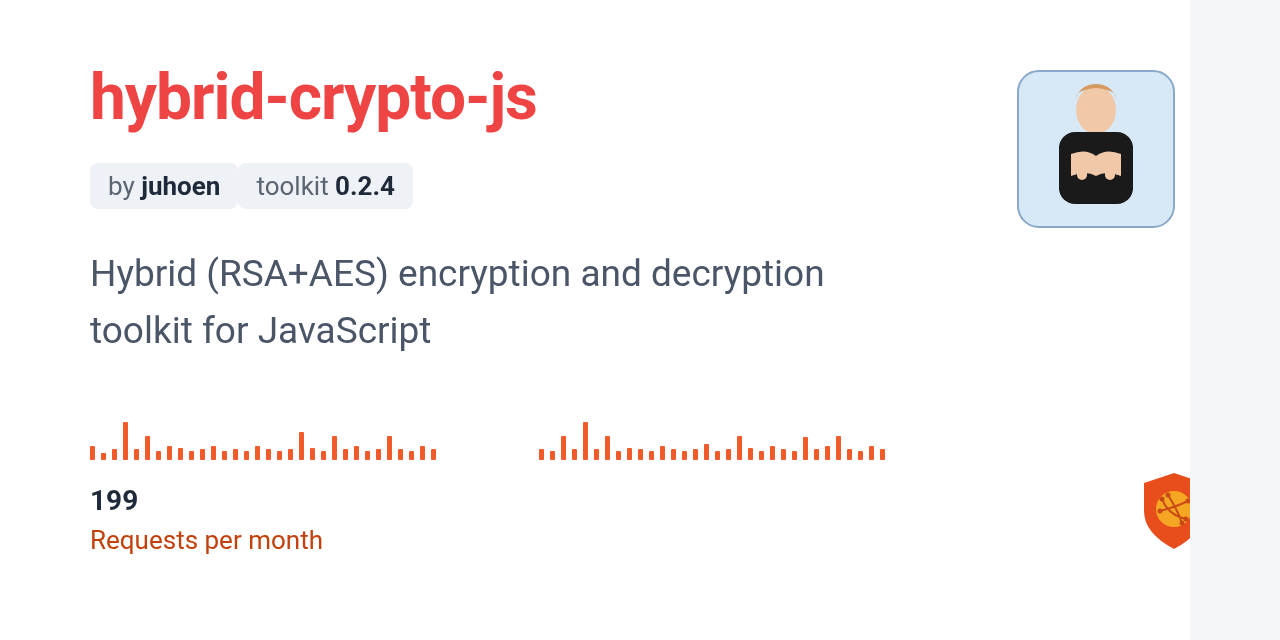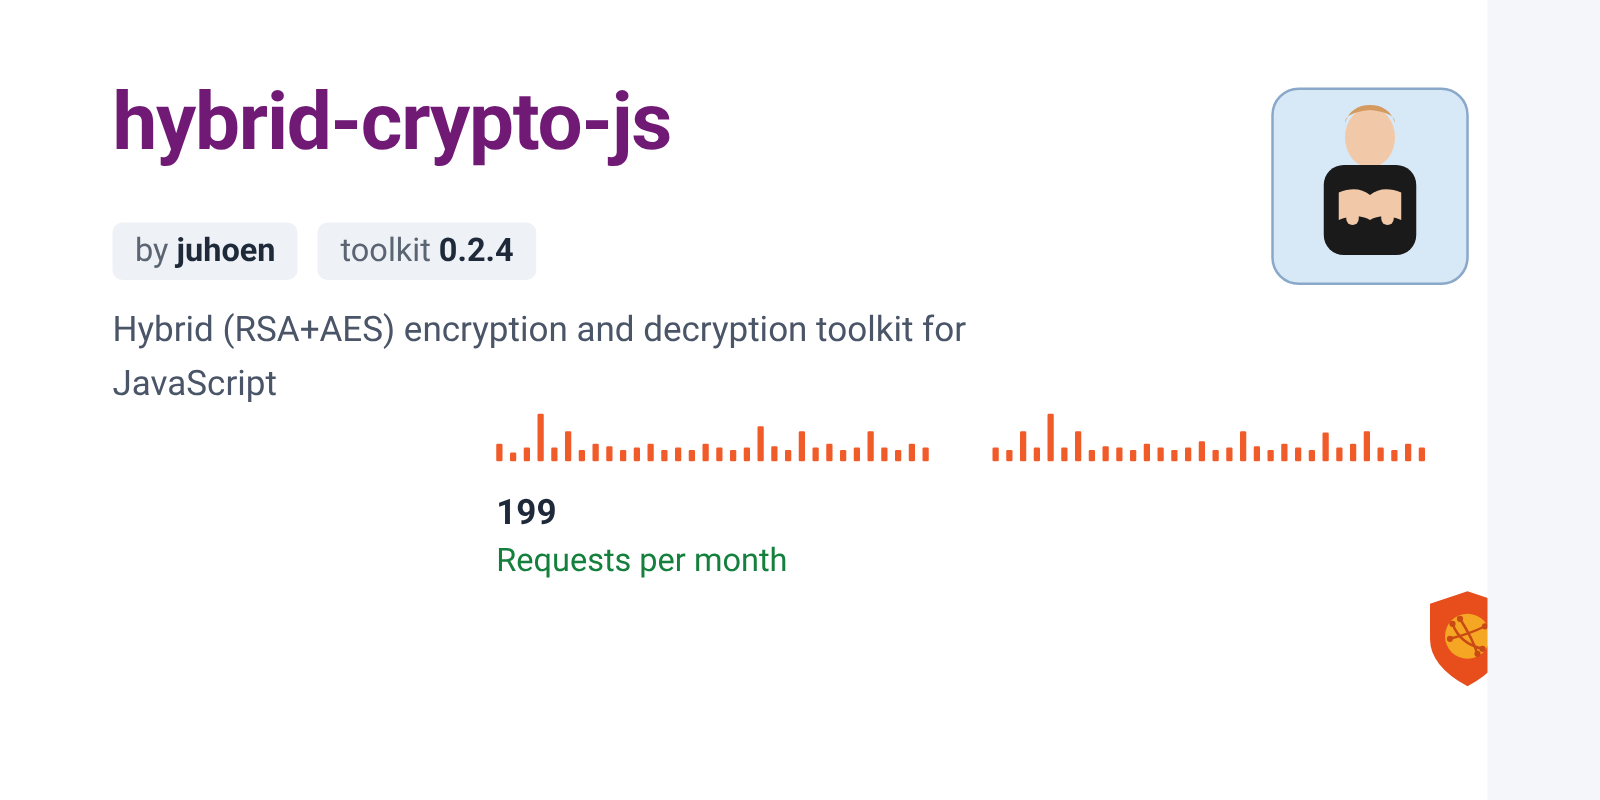--- a/index.html
+++ b/index.html
@@ -17,48 +17,47 @@
   position: relative;
 }
 .sidebar-right {
   width: 90px;
   background: #f4f6f9;
   position: relative;
 }
 .title {
   font-size: 64px;
   font-weight: 700;
-  color: #701a75;
+  color: #ef4444;
   letter-spacing: -1px;
-  margin-bottom: 43px;
+  margin-bottom: 28px;
 }
 .chips {
   display: flex;
-  gap: 16px;
-  margin-bottom: 18px;
+  margin-bottom: 36px;
 }
 .chip {
   background: #eef1f5;
   border-radius: 8px;
   padding: 8px 18px;
   font-size: 26px;
   color: #4a5568;
 }
 .chip .prefix { font-weight: 400; color: #5a6472; }
 .chip .value { font-weight: 700; color: #1e2a3a; }
 .description {
-  font-size: 28px;
+  font-size: 37px;
   color: #4a5568;
   line-height: 1.55;
   max-width: 780px;
+  margin-bottom: 60px;
 }
 .stats {
   display: flex;
-  gap: 51px;
-  justify-content: flex-end;
+  gap: 103px;
 }
 .stat {
   display: flex;
   flex-direction: column;
 }
 .spark {
   display: flex;
   align-items: flex-end;
   gap: 6px;
   height: 40px;
@@ -70,21 +69,21 @@
   border-radius: 1px;
 }
 .stat-value {
   font-size: 28px;
   font-weight: 700;
   color: #1e2a3a;
   margin-bottom: 8px;
 }
 .stat-label {
   font-size: 26px;
-  color: #15803d;
+  color: #c2410c;
 }
 .avatar {
   position: absolute;
   top: 70px;
   right: 15px;
   width: 158px;
   height: 158px;
   border-radius: 22px;
   border: 2px solid #8aa8c8;
   background: #d7e8f6;

